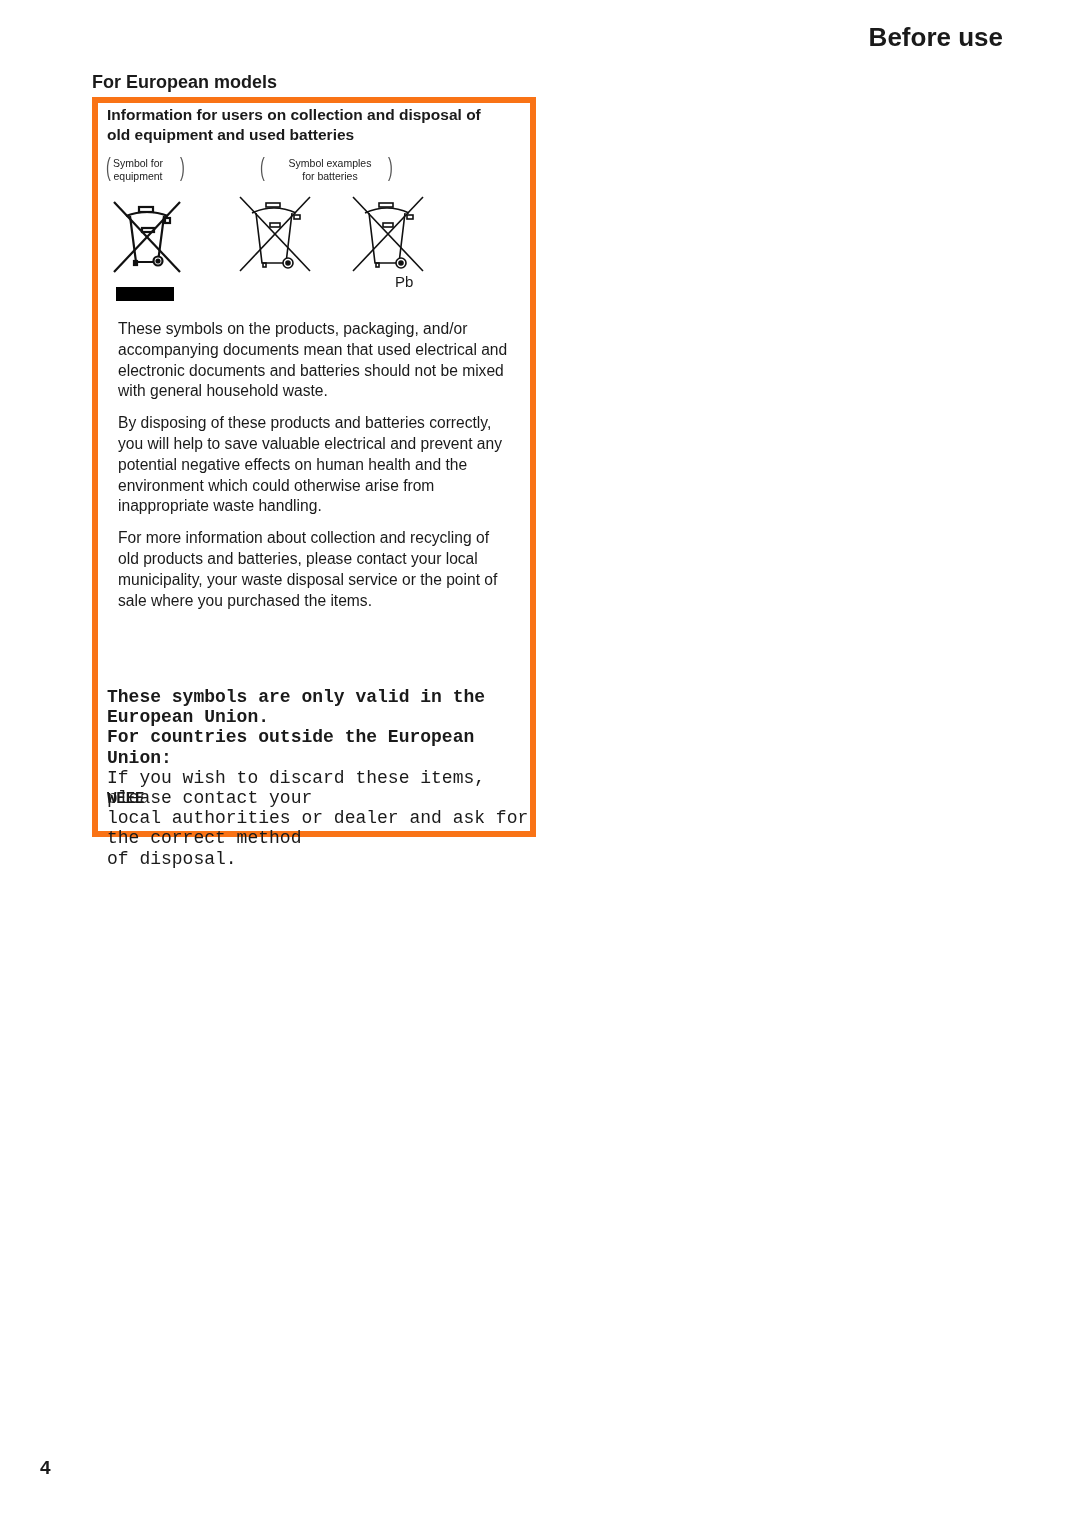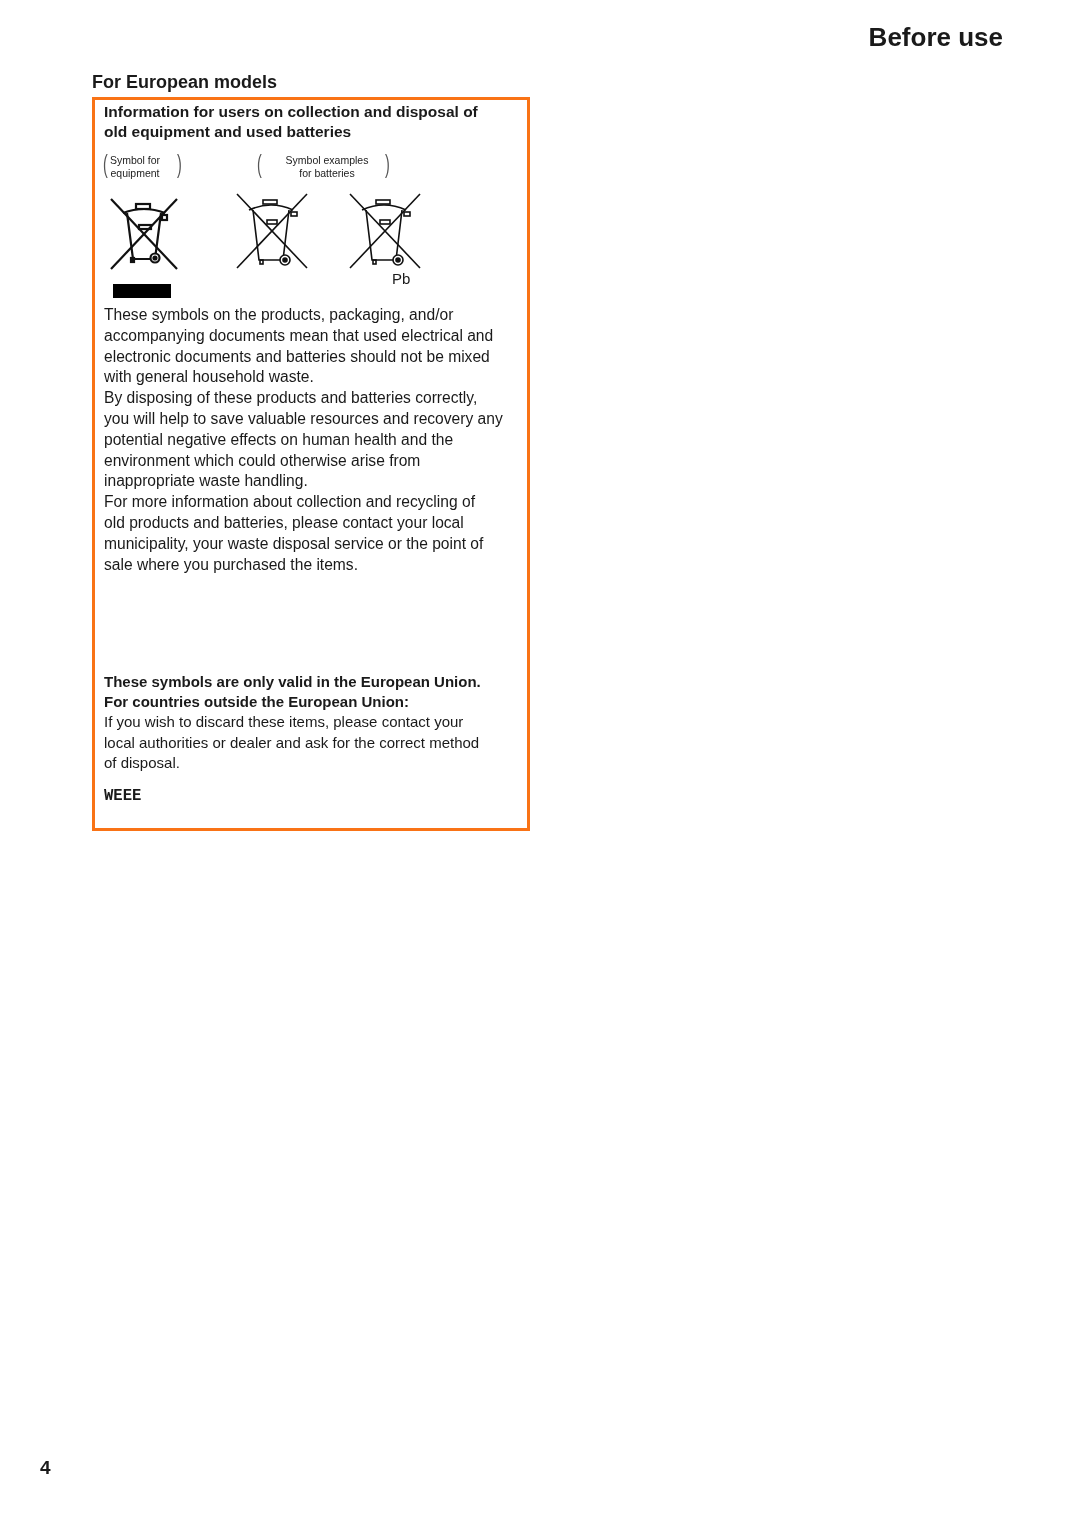--- a/index.html
+++ b/index.html
@@ -1,28 +1,28 @@
 <!DOCTYPE html>
 <html><head>
 <meta charset="utf-8">
 <style>
   html, body { margin: 0; padding: 0; background: #ffffff; }
   body { width: 1074px; height: 1517px; position: relative; font-family: "Liberation Sans", sans-serif; color: #1a1a1a; overflow: hidden; }
   .page-header { position: absolute; right: 71px; top: 22px; font-size: 26px; font-weight: bold; letter-spacing: 0px; }
   .section-title { position: absolute; left: 92px; top: 72px; font-size: 18px; font-weight: bold; }
-  .box { position: absolute; left: 92px; top: 97px; width: 432px; height: 728px; border: 3px solid #f97316; box-sizing: content-box; }
+  .box { position: absolute; left: 92px; top: 97px; width: 432px; height: 728px; border: 6px solid #f97316; box-sizing: content-box; }
   .box-title { position: absolute; left: 9px; top: 2px; width: 420px; font-size: 15.5px; font-weight: bold; line-height: 20px; }
   .caption { position: absolute; font-size: 10.5px; line-height: 12.5px; text-align: center; color: #222; }
   .paren { position: absolute; font-size: 26px; font-weight: 100; color: #555; transform: scaleX(0.55); line-height: 28px; }
   .icon { position: absolute; }
   .black-bar { position: absolute; left: 18px; top: 184px; width: 58px; height: 14px; background: #000; }
   .pb-label { position: absolute; left: 297px; top: 170px; font-size: 15px; font-weight: normal; }
   .body-text { position: absolute; left: 9px; top: 205px; width: 424px; font-size: 15.6px; line-height: 20.8px; }
-  .body-text p { margin: 0; }
-  .eu-block { position: absolute; left: 9px; top: 572px; width: 424px; font-size: 15px; line-height: 20.2px; }
+  .body-text p { margin: 11px; }
+  .eu-block { position: absolute; left: 9px; top: 584px; width: 424px; font-size: 18px; line-height: 20.2px; font-family: Liberation Mono, monospace; }
   .eu-block p { margin: 0; }
   .bold { font-weight: bold; }
   .weee-block { position: absolute; left: 9px; top: 686px; width: 424px; font-size: 15.6px; line-height: 20.2px; }
   .weee-block p { margin: 0; font-family: Liberation Mono, monospace; }
   .page-number { position: absolute; left: 40px; top: 1457px; font-size: 19px; font-weight: bold; }
 </style>
 </head>
 <body>
 
 <div class="page-header">Before use</div>
@@ -98,21 +98,21 @@
 
   <div class="body-text">
     <p>
       <span>These symbols on the products, packaging, and/or</span><br>
       <span>accompanying documents mean that used electrical and</span><br>
       <span>electronic documents and batteries should not be mixed</span><br>
       <span>with general household waste.</span>
     </p>
     <p>
       <span>By disposing of these products and batteries correctly,</span><br>
-      <span>you will help to save valuable resources and recovery any</span><br>
+      <span>you will help to save valuable electrical and prevent any</span><br>
       <span>potential negative effects on human health and the</span><br>
       <span>environment which could otherwise arise from</span><br>
       <span>inappropriate waste handling.</span>
     </p>
     <p>
       <span>For more information about collection and recycling of</span><br>
       <span>old products and batteries, please contact your local</span><br>
       <span>municipality, your waste disposal service or the point of</span><br>
       <span>sale where you purchased the items.</span>
     </p>

